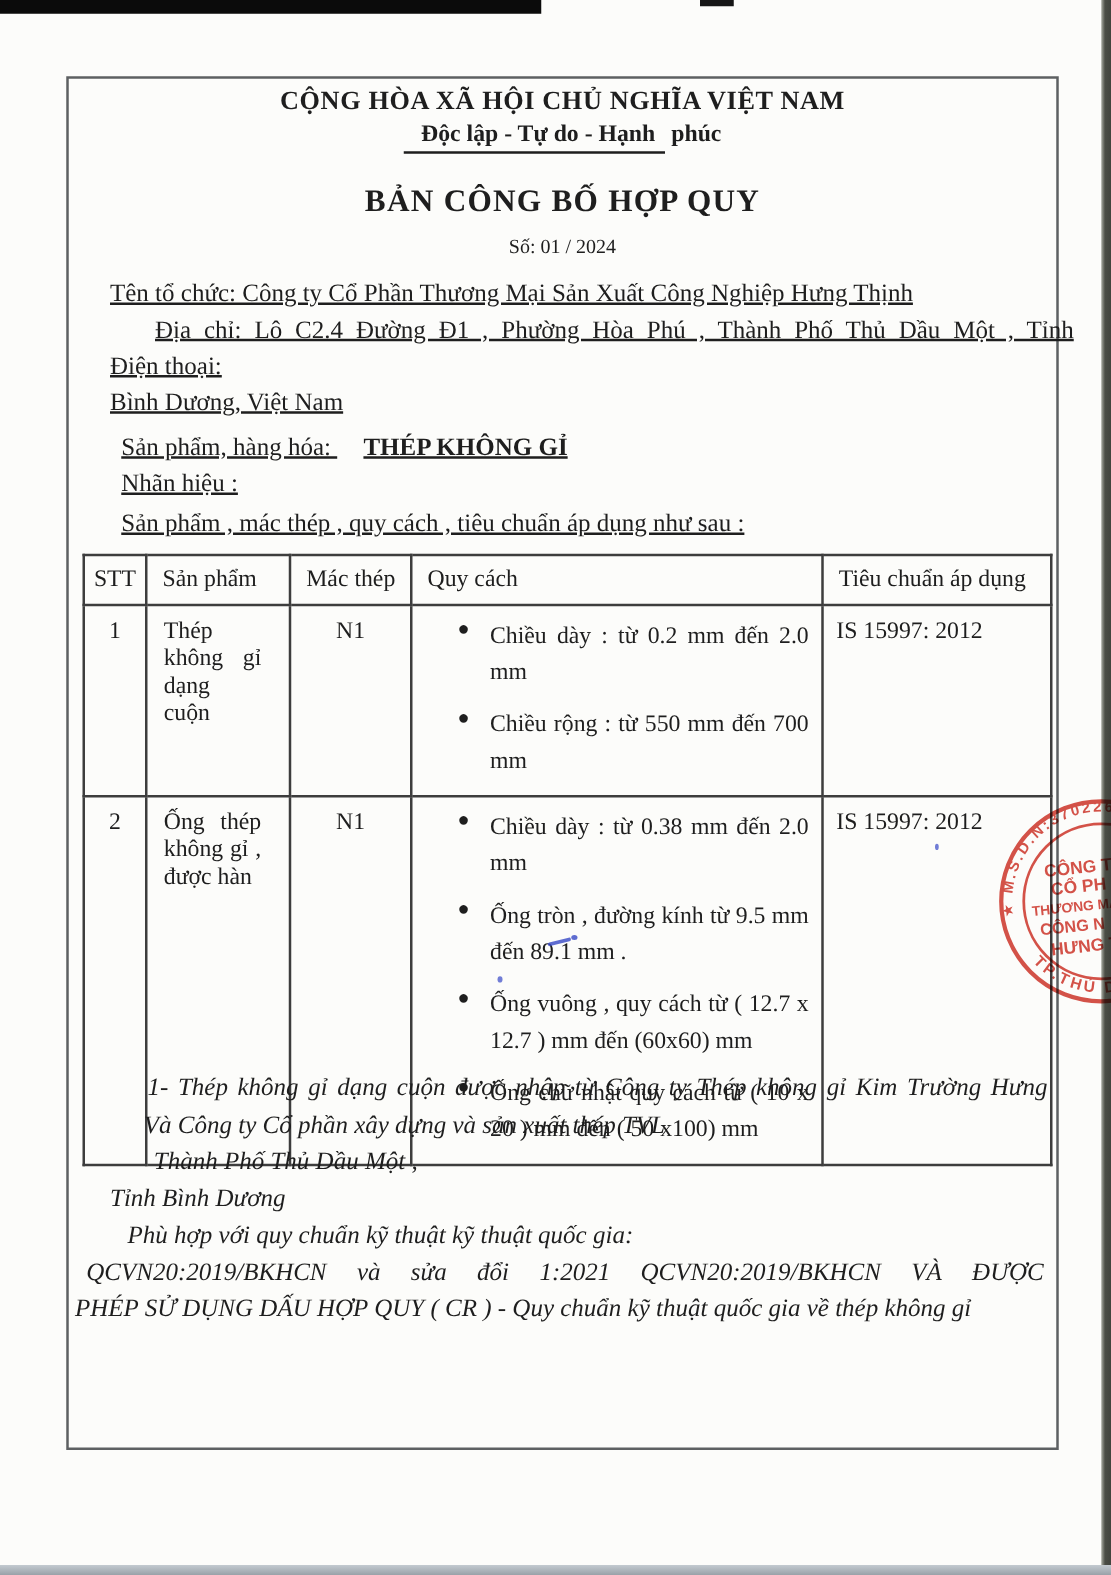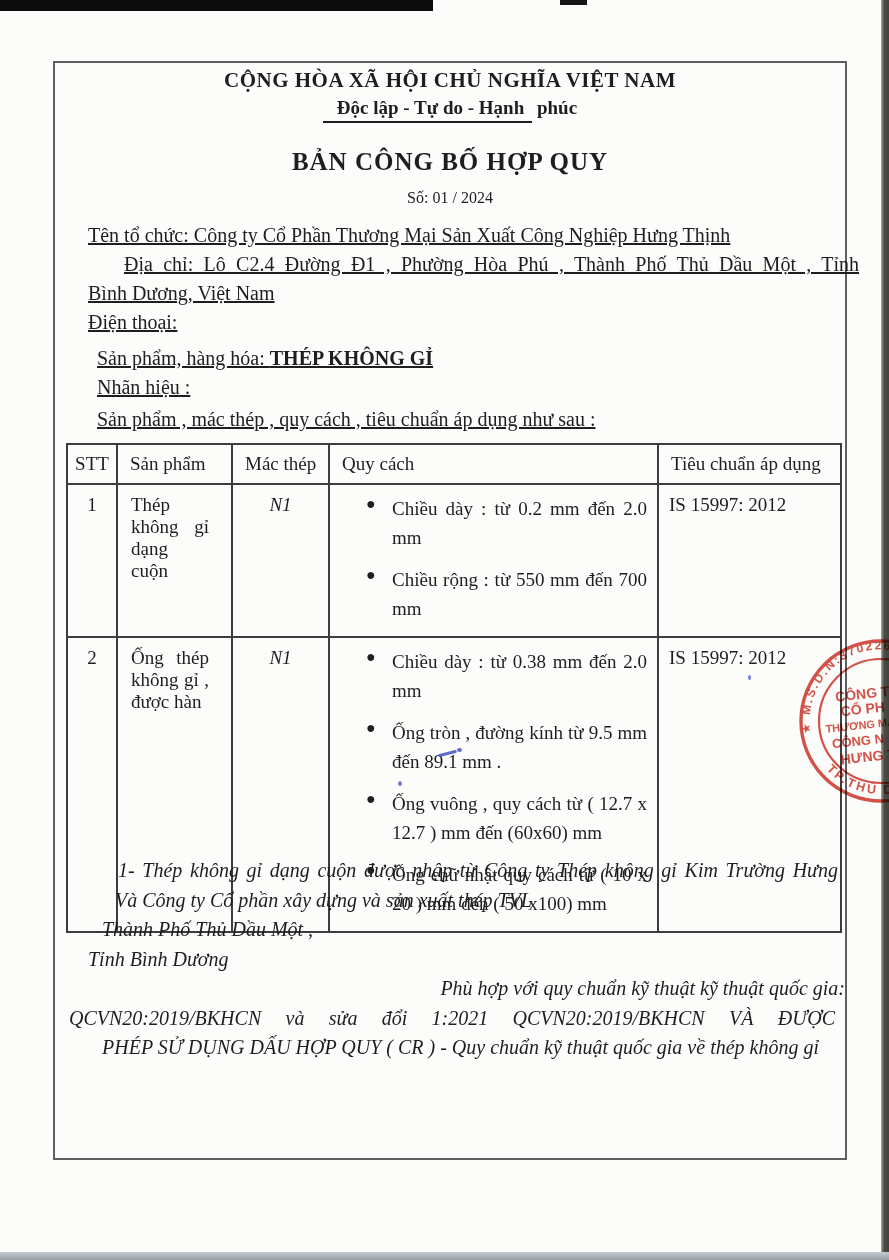--- a/index.html
+++ b/index.html
@@ -32,50 +32,50 @@
   .docnum { top:189px; font-size:16px; }
 
   
   .intro { position:absolute; left:53px; top:221px; width:782px; font-size:20px; line-height:29px;text-decoration:underline; }
   .intro .l  { padding-left:35px; }
   .intro .l2 { padding-left:44px; }
   .just-last { text-align:justify; text-align-last:justify; }
   .addr1 { width:770px;margin-left:36px; }
   .gap-a { margin-top:7px; }
   .gap-b { margin-top:3px; }
-  .bold  { font-weight:bold; }
+  .bold  { font-weight:bold;margin-left:21px; }
 
   
   .doc-table { position:absolute; left:66px; top:443px; width:774px;
                border-collapse:collapse; table-layout:fixed; font-size:19px; }
   .doc-table td { border:2px solid #3d3d3d; vertical-align:top; }
   .h-row td { height:40px; vertical-align:middle; padding-left:12px; }
   .h-row .c-stt { text-align:center; padding-left:0; }
   .row1 td { height:99px; }
   .row2 td { height:232px; }
   .cell-stt   { text-align:center; padding-top:9px; }
   .cell-prod  { padding:9px 22px 0 13px; text-align:justify; }
-  .cell-grade { text-align:center; padding-top:9px;font-style:italic; }
+  .cell-grade { text-align:center; padding-top:9px; }
   .cell-spec  { padding:9px 0 0 0; }
   .spec-item  { display:flex; margin-bottom:13px; }
   .spec-bullet{ margin-left:36px; width:26px; min-width:26px; font-size:16px; padding-top:1px; }
   .spec-text  { flex:1; text-align:justify; padding-right:10px; line-height:29px; }
   .cell-std   { padding:9px 6px 0 10px; }
 
   
   .notes { position:absolute; left:53px; top:856px; width:792px; font-size:20px; line-height:29.5px;font-style:italic; }
   .n-l1 { padding-left:65px; width:785px; text-align:justify; text-align-last:justify; }
   .n-l2 { padding-left:62px; }
   .n-l3 { padding-left:59px; width:785px; text-align:justify; text-align-last:justify; }
   .n-l4 { padding-left:87px; }
-  .n-l5 { padding-left:49px; }
+  .n-l5 { padding-left:70px; }
   .n-l6 { padding-left:35px; }
-  .n-l7 { padding-left:49px;text-align:right; }
+  .n-l7 { padding-left:49px; }
   .n-l8 { padding-left:16px; width:782px; text-align:justify; text-align-last:justify; }
-  .n-l9 { padding-left:7px;margin-left:42px; }
+  .n-l9 { padding-left:7px; }
 
   
   .stamp { position:absolute; left:791px; top:631px; width:180px; height:180px;
            mix-blend-mode:multiply; opacity:.87; }
   .stamp text { fill:#d0392e; font-family:"Liberation Sans","DejaVu Sans",sans-serif; }
   .rim-top   { font-size:12px; font-weight:bold; letter-spacing:2px; }
   .rim-bot   { font-size:12.5px; font-weight:bold; letter-spacing:2.5px; }
   .ctr       { font-weight:bold; }
 
   
@@ -98,22 +98,22 @@
   <div class="frame"></div>
 
   <div class="hdr motto2"><span class="u">Độc lập - Tự do - Hạnh</span><span> phúc</span></div>
   <div class="hdr motto1">CỘNG HÒA XÃ HỘI CHỦ NGHĨA VIỆT NAM</div>
   <div class="hdr title">BẢN CÔNG BỐ HỢP QUY</div>
   <div class="hdr docnum">Số: 01 / 2024</div>
 
   <div class="intro">
     <div class="l">Tên tổ chức: Công ty Cổ Phần Thương Mại Sản Xuất Công Nghiệp Hưng Thịnh</div>
     <div class="l just-last addr1">Địa chỉ: Lô C2.4 Đường Đ1 , Phường Hòa Phú , Thành Phố Thủ Dầu Một , Tỉnh</div>
+    <div class="l">Điện thoại:</div>
     <div class="l">Bình Dương, Việt Nam</div>
-    <div class="l">Điện thoại:</div>
     <div class="l2 gap-a"><span>Sản phẩm, hàng hóa: </span><span class="bold">THÉP KHÔNG GỈ</span></div>
     <div class="l2">Nhãn hiệu :</div>
     <div class="l2 gap-b">Sản phẩm , mác thép , quy cách , tiêu chuẩn áp dụng như sau :</div>
   </div>
 
   <table class="doc-table">
     <colgroup>
         <col style="width:50px">
         <col style="width:115px">
         <col style="width:97px">

